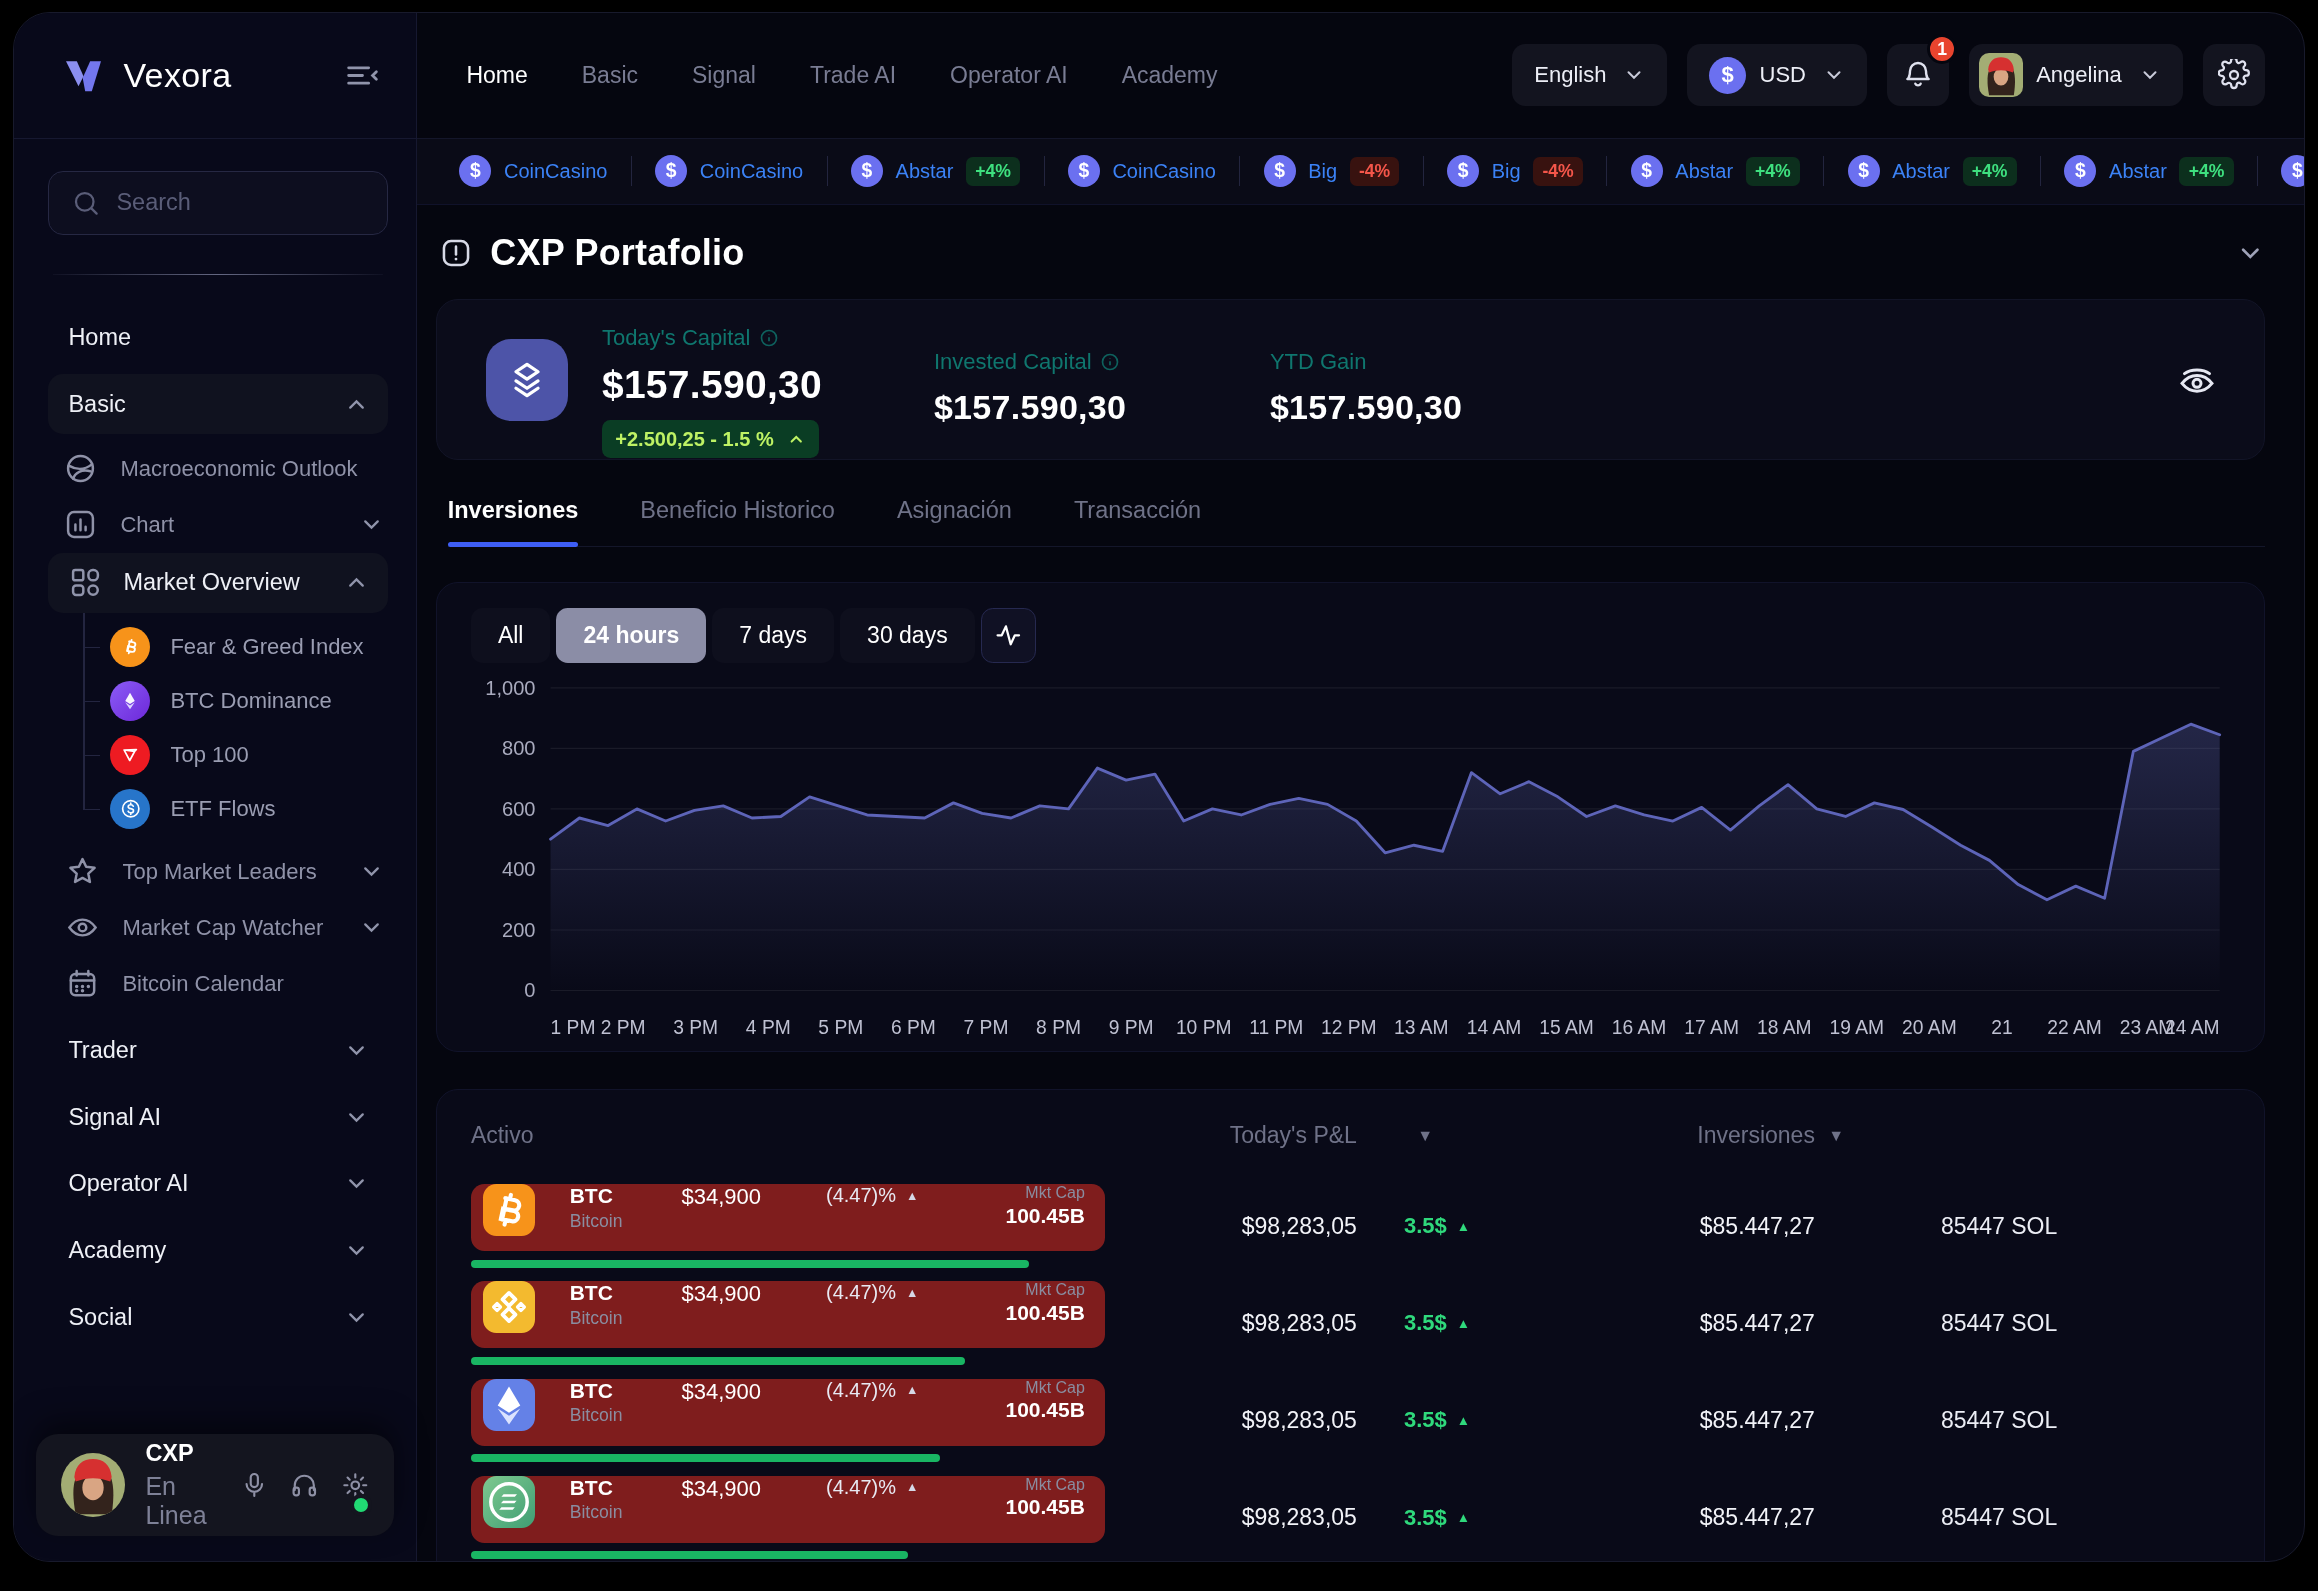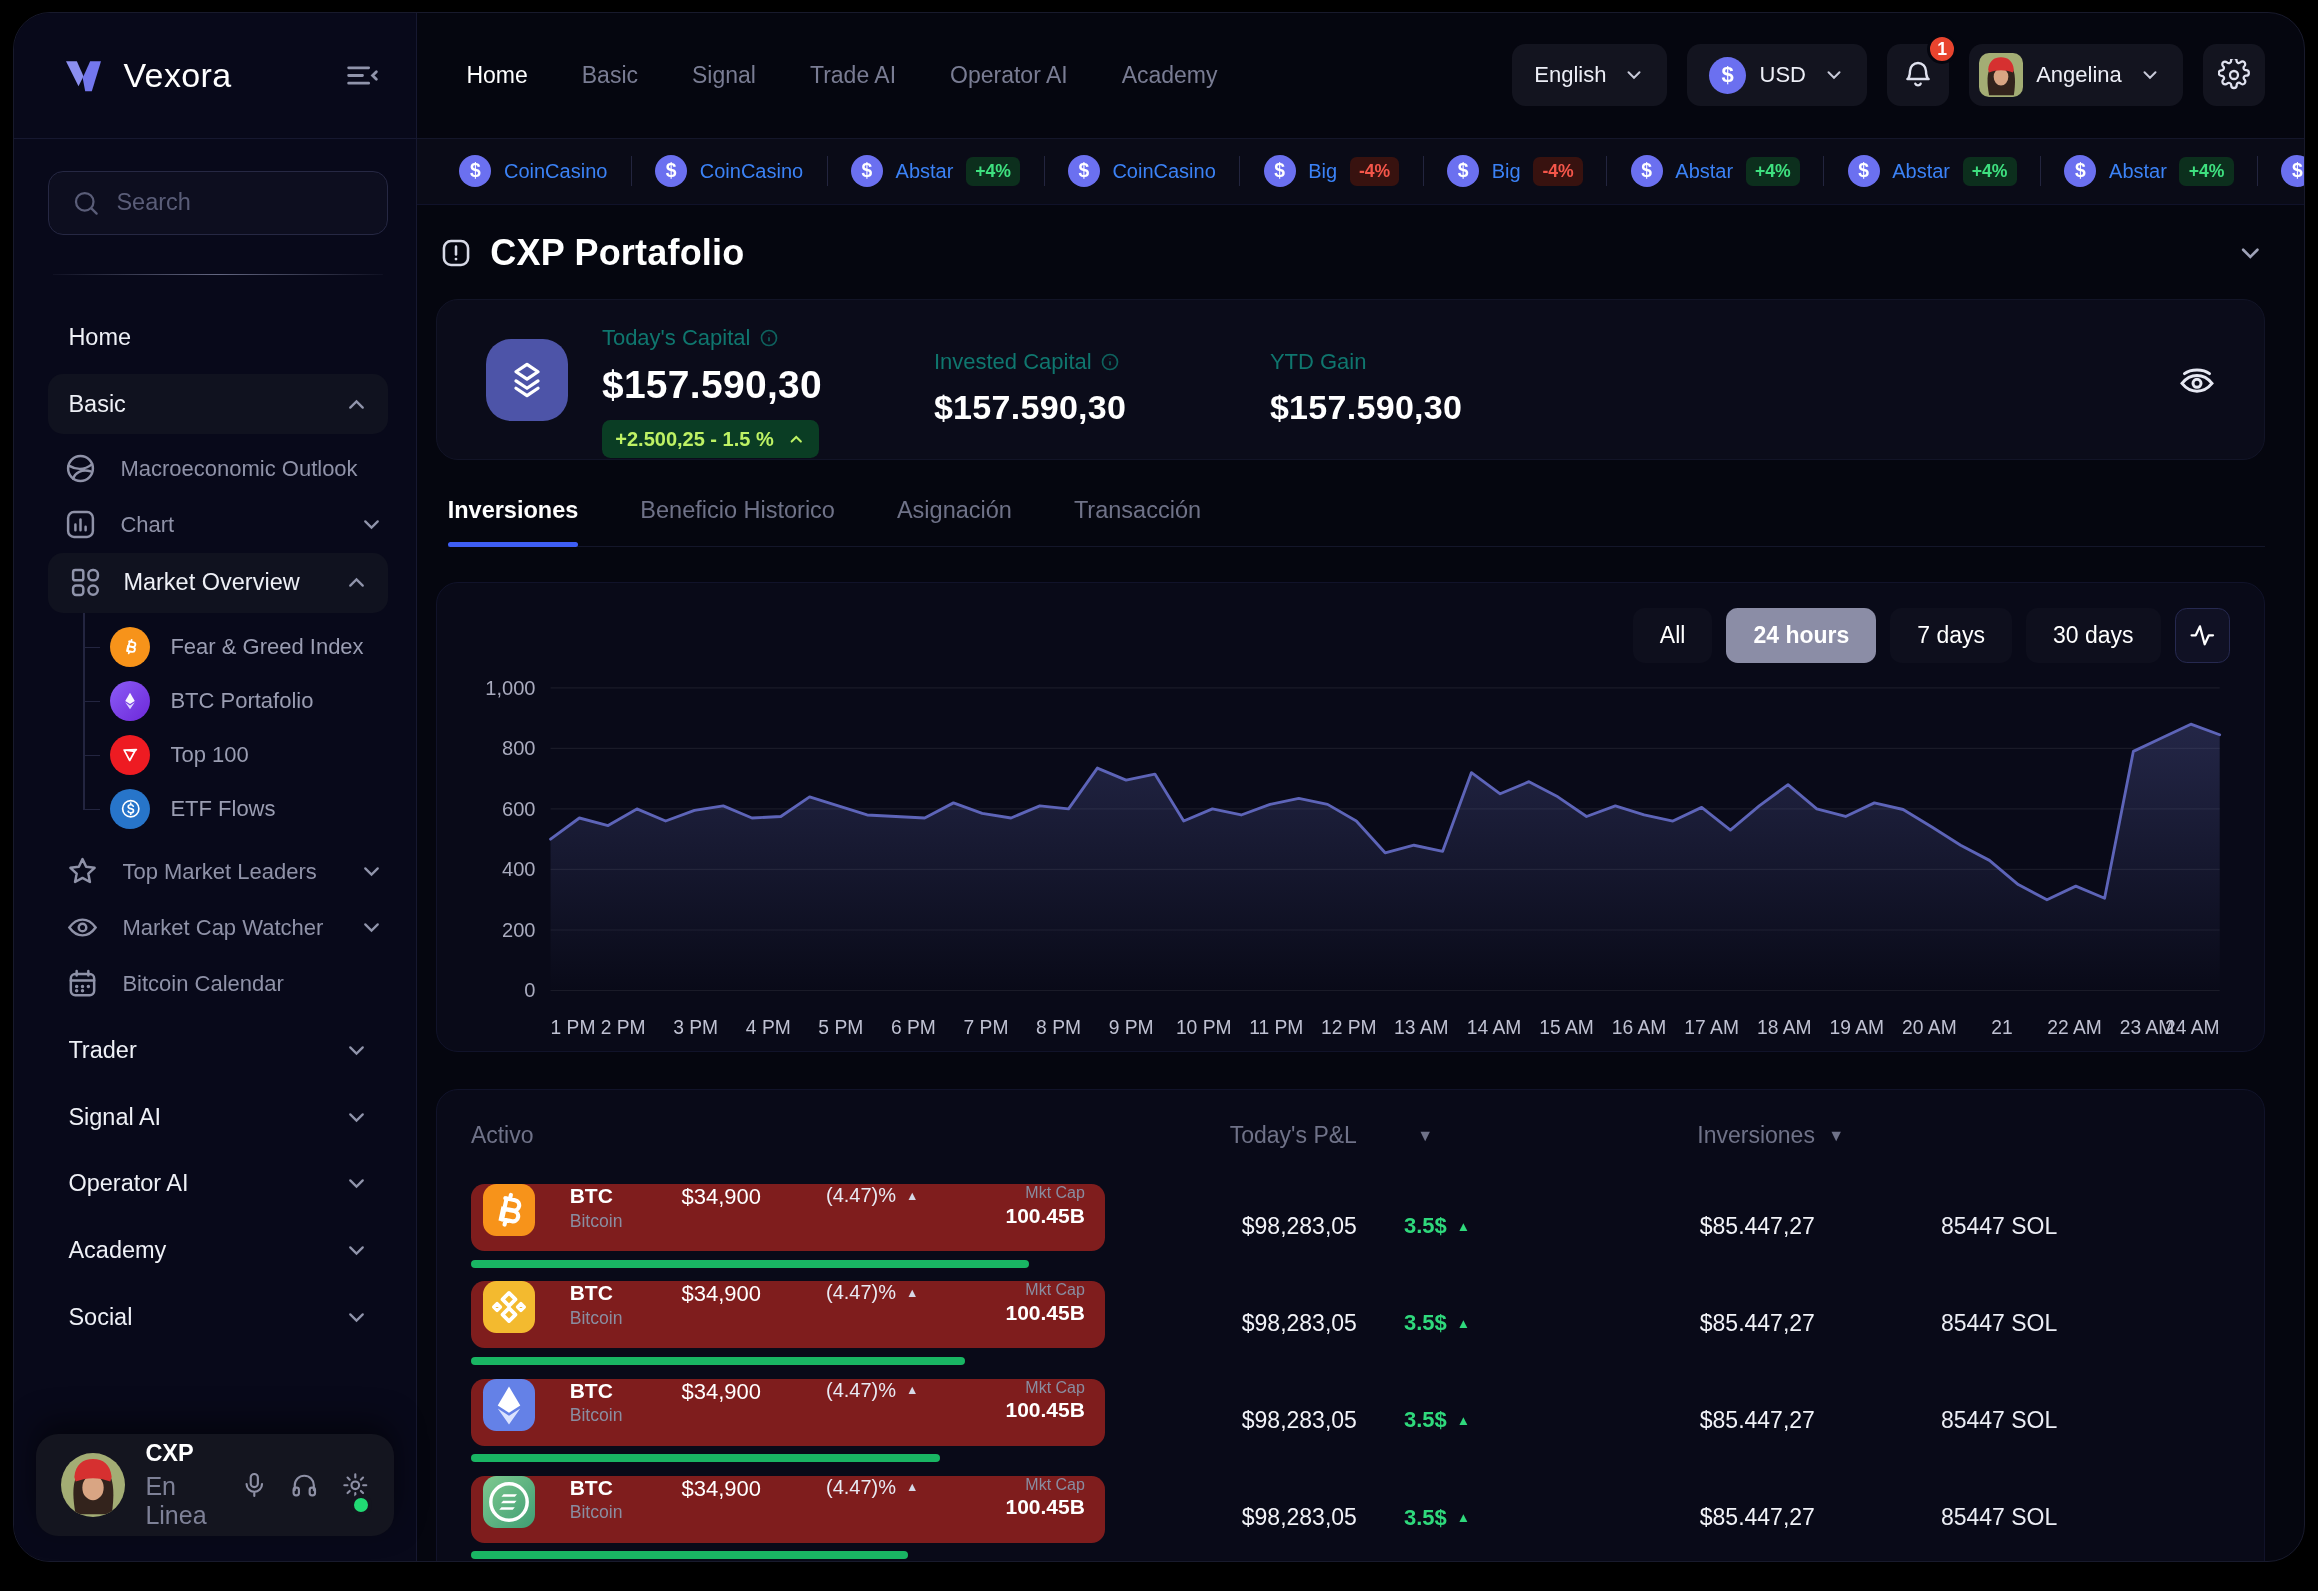--- a/index.html
+++ b/index.html
@@ -112,21 +112,21 @@
 
   .tabs { display:flex; gap:62px; margin:37px 0 0 11.8px; font-size:23.5px; color:#6f7288;
     border-bottom:0.8px solid #14162a; }
   .tab { padding-bottom:22px; position:relative; cursor:pointer; }
   .tab.active { color:#fff; font-weight:600; }
   .tab.active::after { content:""; position:absolute; left:0; right:0; bottom:-1.7px; height:5px;
     border-radius:3.4px; background:#3e5ef5; }
 
   .chart-card { margin-top:35px; background:#090a18; border:0.8px solid #11132a; border-radius:22px;
     padding:25px 34px 5px; }
-  .filters { display:flex; justify-content:flex-end; gap:14px; }
+  .filters { display:flex; justify-content:flex-start; gap:6px; }
   .fbtn { height:55px; padding:0 27px; border-radius:11.8px; background:#0e0f1d; color:#fff; font-size:23px;
     display:flex; align-items:center; cursor:pointer; }
   .fbtn.active { background:#8b8da6; font-weight:700; }
   .fbtn.iconb { width:55px; padding:0; justify-content:center; background:#101124;
     border:0.8px solid #262950; }
   .fbtn.iconb svg { width:28.6px; height:28.6px; }
   .chart-svg { width:100%; height:380px; margin-top:3.4px; display:block; }
   .grid { stroke:rgba(255,255,255,.07); stroke-width:1.4; }
   .ylab { fill:#a9abbe; font-size:24px; font-family:"Liberation Sans",sans-serif; }
   .xlab { fill:#bfc1d2; font-size:23px; font-family:"Liberation Sans",sans-serif; }
@@ -245,21 +245,21 @@
           </span>
           <span>Fear &amp; Greed Index</span>
         </div>
         <div class="titem">
           <span class="coinb" style="background:linear-gradient(135deg,#8b5cf6,#6d28d9)">
             <svg viewBox="0 0 24 24" width="22" height="22">
                 <path d="M12 3 6.8 12 12 15.4 17.2 12z" fill="#fff" opacity=".95"></path>
                 <path d="M12 16.8 6.8 13.4 12 21l5.2-7.6z" fill="#ddd6fe"></path>
               </svg>
           </span>
-          <span>BTC Portafolio</span>
+          <span>BTC Dominance</span>
         </div>
         <div class="titem">
           <span class="coinb" style="background:#ee1b22">
             <svg viewBox="0 0 24 24" width="22" height="22" fill="none" stroke="#fff" stroke-width="1.8" stroke-linejoin="round">
                 <path d="M5.5 6.5 17 8.2l-5.3 9.8zM5.5 6.5l6.2 11.5M17 8.2 19 6 5.5 6.5"></path>
               </svg>
           </span>
           <span>Top 100</span>
         </div>
         <div class="titem">

